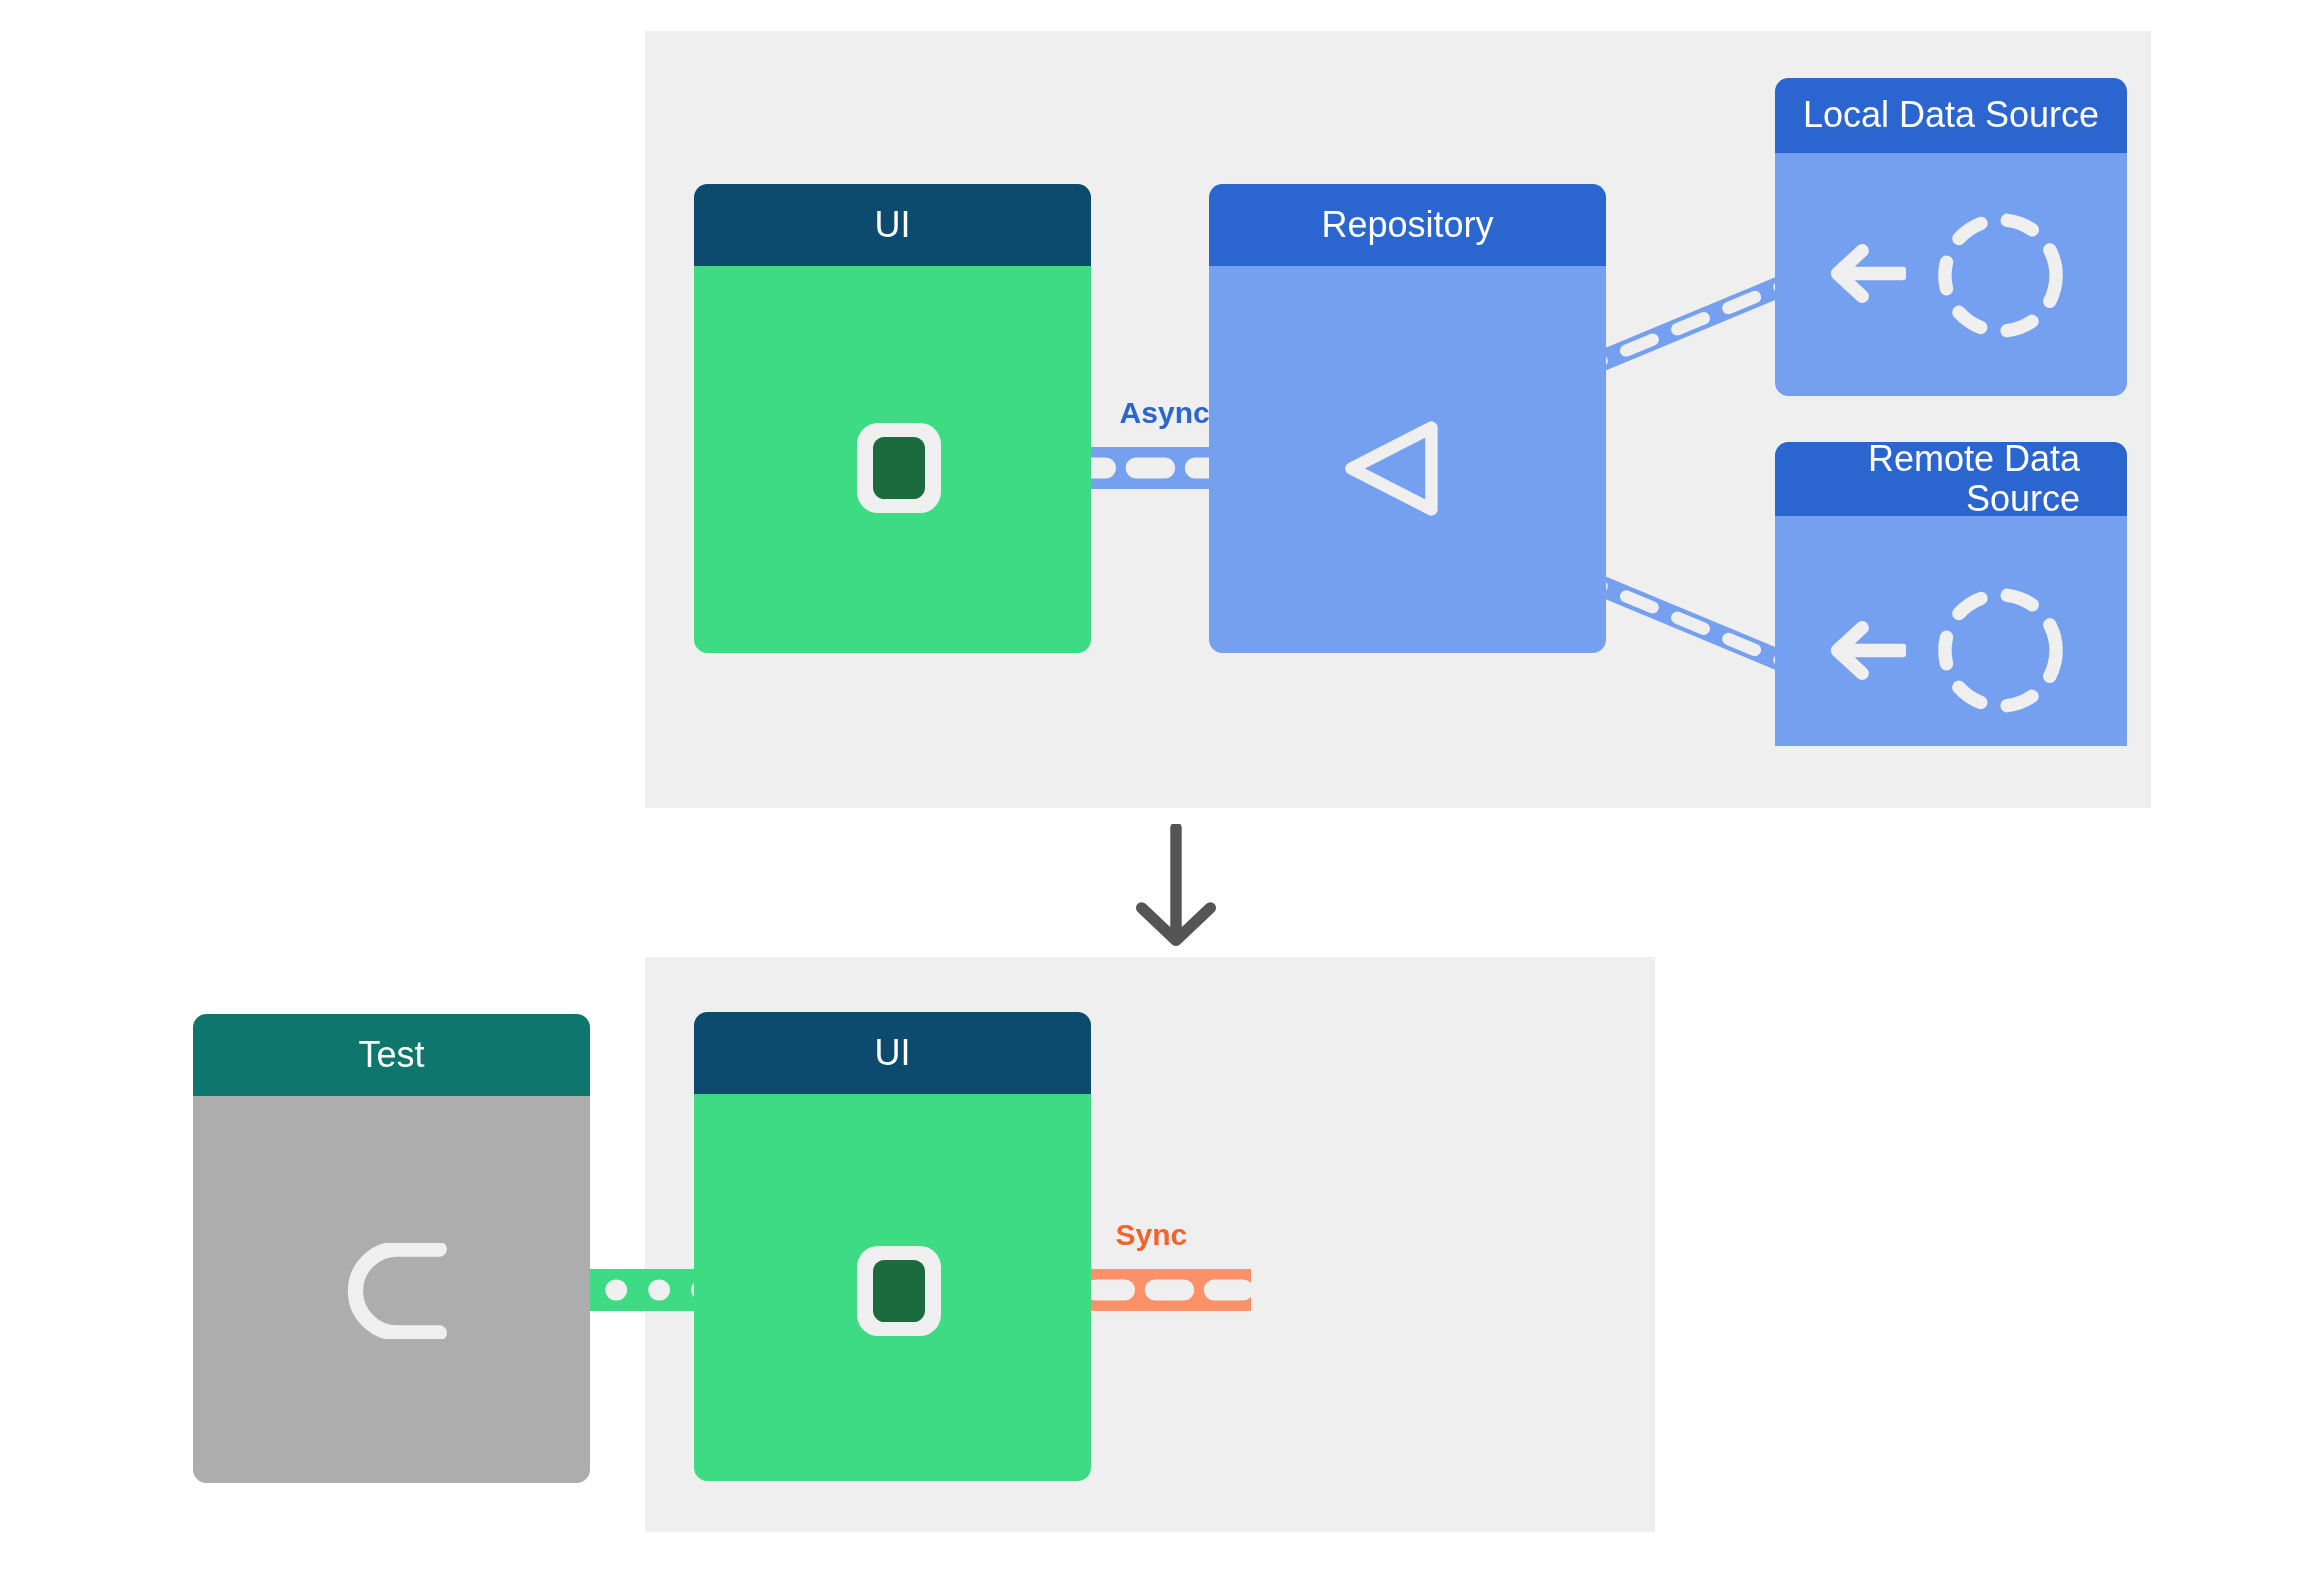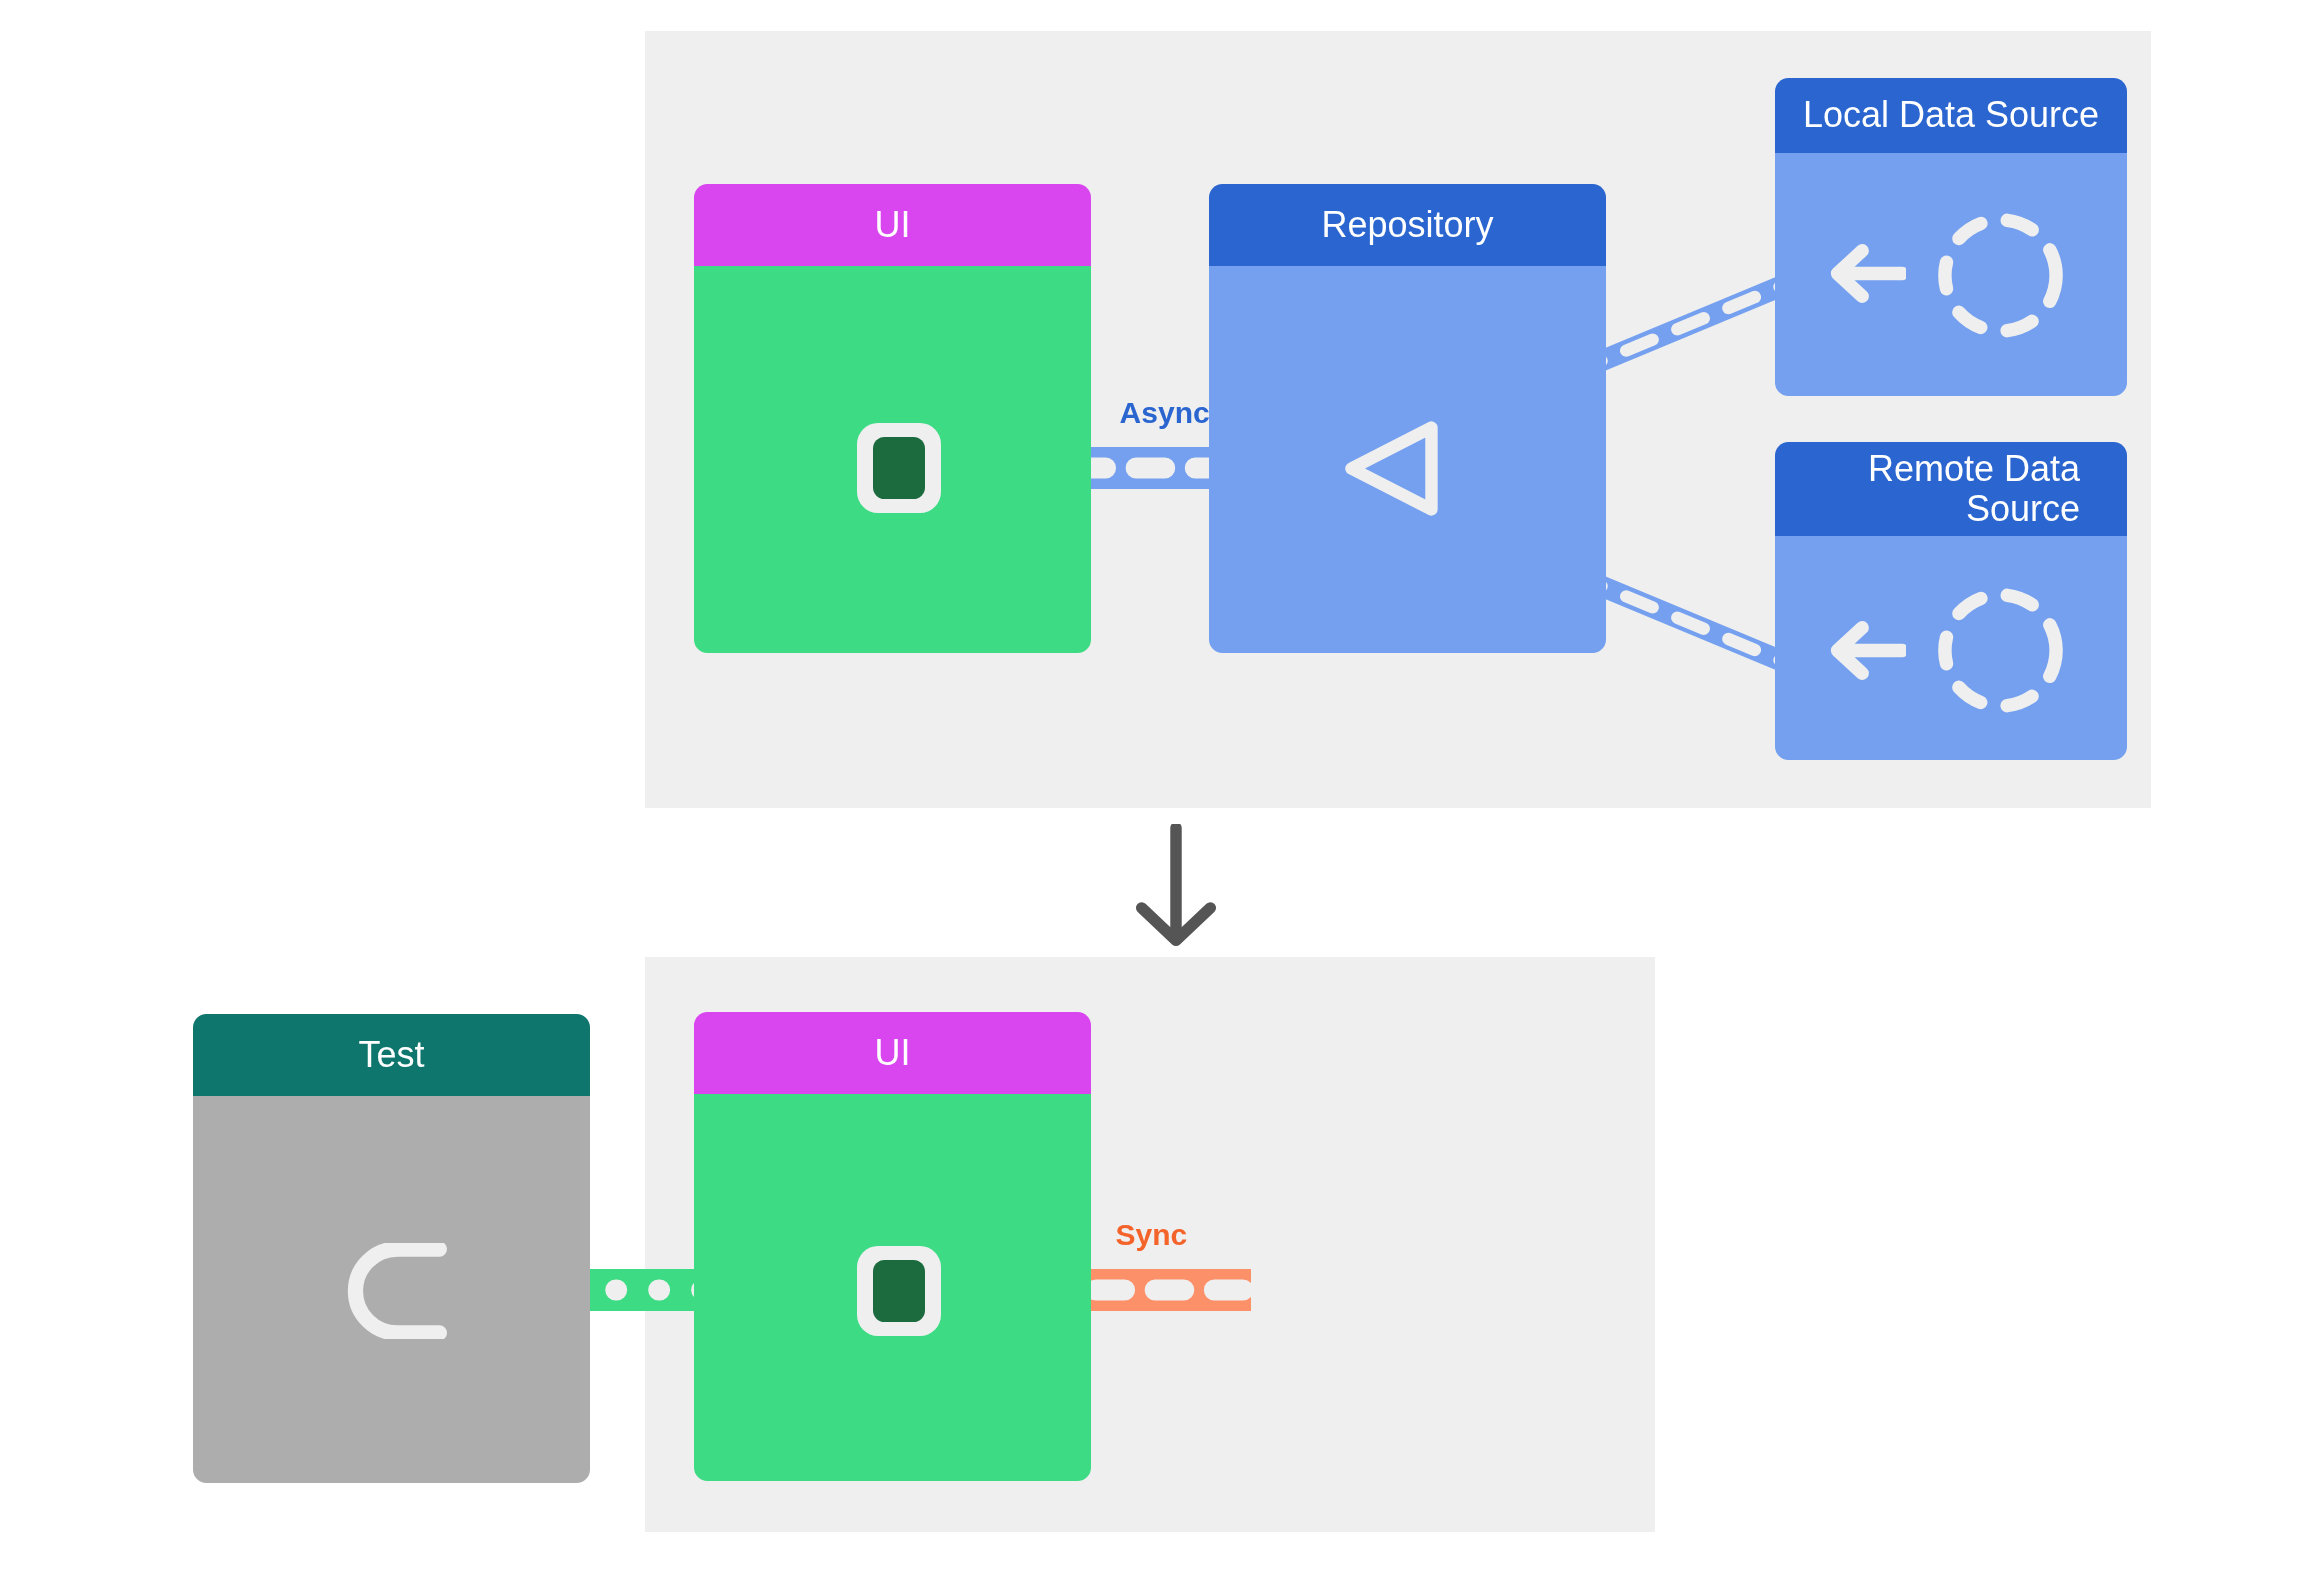--- a/index.html
+++ b/index.html
@@ -37,21 +37,21 @@
     color: #ffffff;
     font-size: 36px;
     line-height: 1.12;
     padding: 0 9.6px;
   }
   .node-body {
     width: 100%;
     position: relative;
   }
   
-  .t-green  .node-header { background: #d946ef; }
+  .t-green  .node-header { background: #0c4a6e; }
   .t-green  .node-body   { background: #3ddc84; }
   .t-blue   .node-header { background: #2a65d0; }
   .t-blue   .node-body   { background: #74a0ef; }
   .t-orange .node-header { background: #f4632a; }
   .t-orange .node-body   { background: #fc9069; }
   .t-gray   .node-header { background: #0f766e; }
   .t-gray   .node-body   { background: #adadad; }
 
   
   .line {
@@ -169,21 +169,21 @@
       <path d="M78 31 L14 31 M36 7 L10 31 L36 55" fill="none" stroke="#efefef" stroke-width="14" stroke-linecap="round" stroke-linejoin="round"></path>
     </svg>
   </div>
   <div class="glyph" style="left:1931px; top:206px; width:139px; height:139px;">
     <svg width="139" height="139" viewBox="0 0 145 145">
       <circle cx="72.5" cy="72.5" r="58" fill="none" stroke="#efefef" stroke-width="14" stroke-dasharray="28 28" stroke-linecap="round"></circle>
     </svg>
   </div>
 
   <div class="node t-blue" style="left:1775px; top:442px; width:352px; height:318px;">
-    <div class="node-header" style="height:94px;">
+    <div class="node-header" style="height:74px;">
       <span style="max-width:258px;">Remote Data Source</span>
     </div>
     <div class="node-body" style="height:230px;"></div>
   </div>
   <div class="glyph" style="left:1828px; top:621px; width:78px; height:59px;">
     <svg width="78" height="59" viewBox="0 0 82 62">
       <path d="M78 31 L14 31 M36 7 L10 31 L36 55" fill="none" stroke="#efefef" stroke-width="14" stroke-linecap="round" stroke-linejoin="round"></path>
     </svg>
   </div>
   <div class="glyph" style="left:1931px; top:581px; width:139px; height:139px;">

